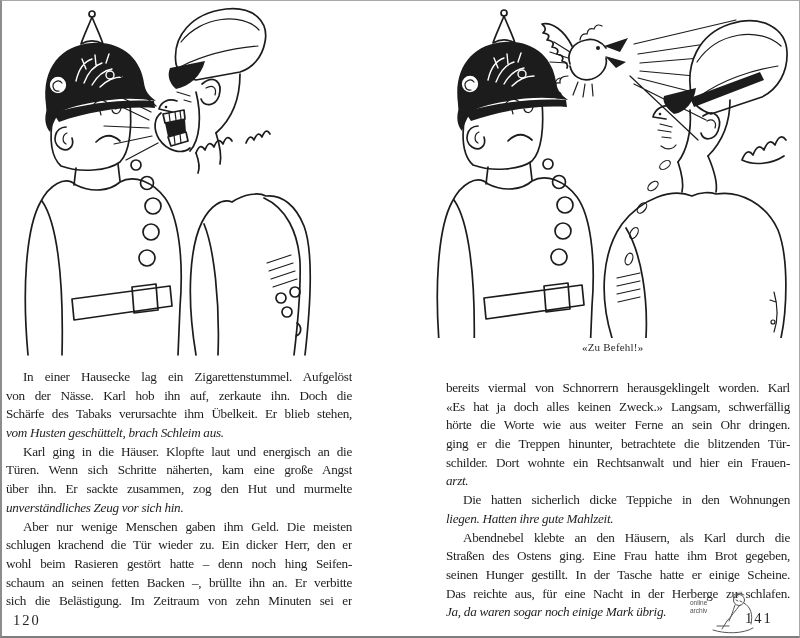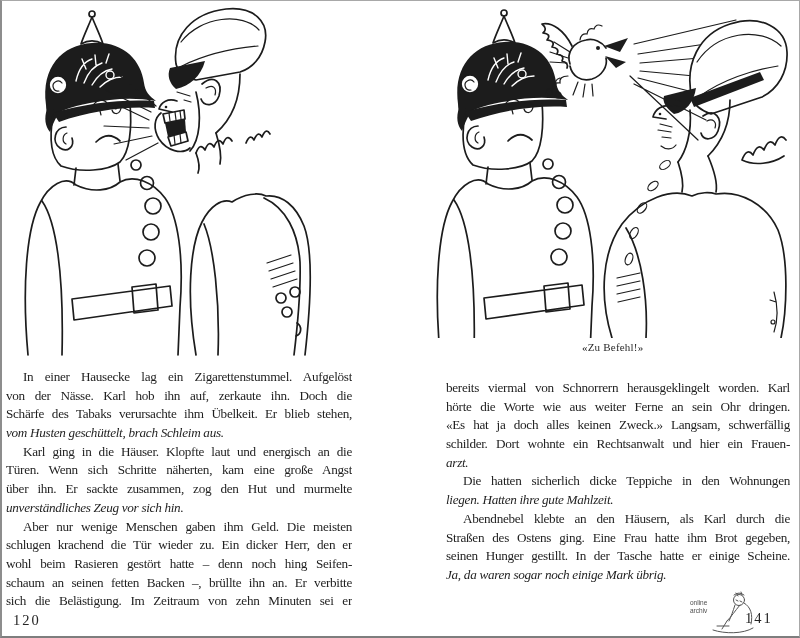--- a/index.html
+++ b/index.html
@@ -181,29 +181,31 @@
         <ellipse class="t" cx="234" cy="233" rx="6" ry="3.5" transform="rotate(-60 234 233)"></ellipse>
         <ellipse class="t" cx="229" cy="259" rx="6" ry="3.5" transform="rotate(-70 229 259)"></ellipse>
         <path class="t" d="M217,278 L240,273 M217,286 L240,281 M217,294 L240,289 M218,302 L240,297"></path>
         <path class="t" d="M374,292 C378,306 378,320 374,332 M370,300 l6,2"></path>
         <circle class="t" cx="373" cy="322" r="2"></circle>
       </g>
     </svg>
     <div class="caption">«Zu Befehl!»</div>
     <div class="textblock">
         <div class="line">bereits viermal von Schnorrern herausgeklingelt worden. Karl</div>
+        <div class="line">«Es hat ja doch alles keinen Zweck.» Langsam, schwerfällig</div>
         <div class="line">hörte die Worte wie aus weiter Ferne an sein Ohr dringen.</div>
-        <div class="line">«Es hat ja doch alles keinen Zweck.» Langsam, schwerfällig</div>
+        <div class="line">ging er die Treppen hinunter, betrachtete die blitzenden Tür-</div>
         <div class="line">schilder. Dort wohnte ein Rechtsanwalt und hier ein Frauen-</div>
         <div class="line end">arzt.</div>
         <div class="line indent">Die hatten sicherlich dicke Teppiche in den Wohnungen</div>
         <div class="line end">liegen. Hatten ihre gute Mahlzeit.</div>
         <div class="line indent">Abendnebel klebte an den Häusern, als Karl durch die</div>
         <div class="line">Straßen des Ostens ging. Eine Frau hatte ihm Brot gegeben,</div>
         <div class="line">seinen Hunger gestillt. In der Tasche hatte er einige Scheine.</div>
+        <div class="line">Das reichte aus, für eine Nacht in der Herberge zu schlafen.</div>
         <div class="line end">Ja, da waren sogar noch einige Mark übrig.</div>
       </div>
     <div class="pagenum" id="num-right">141</div>
 
     <div id="watermark">
       <div class="wm-text">
         <div>online</div>
         <div>archiv</div>
       </div>
       <svg width="48" height="44" viewBox="0 0 48 44">

